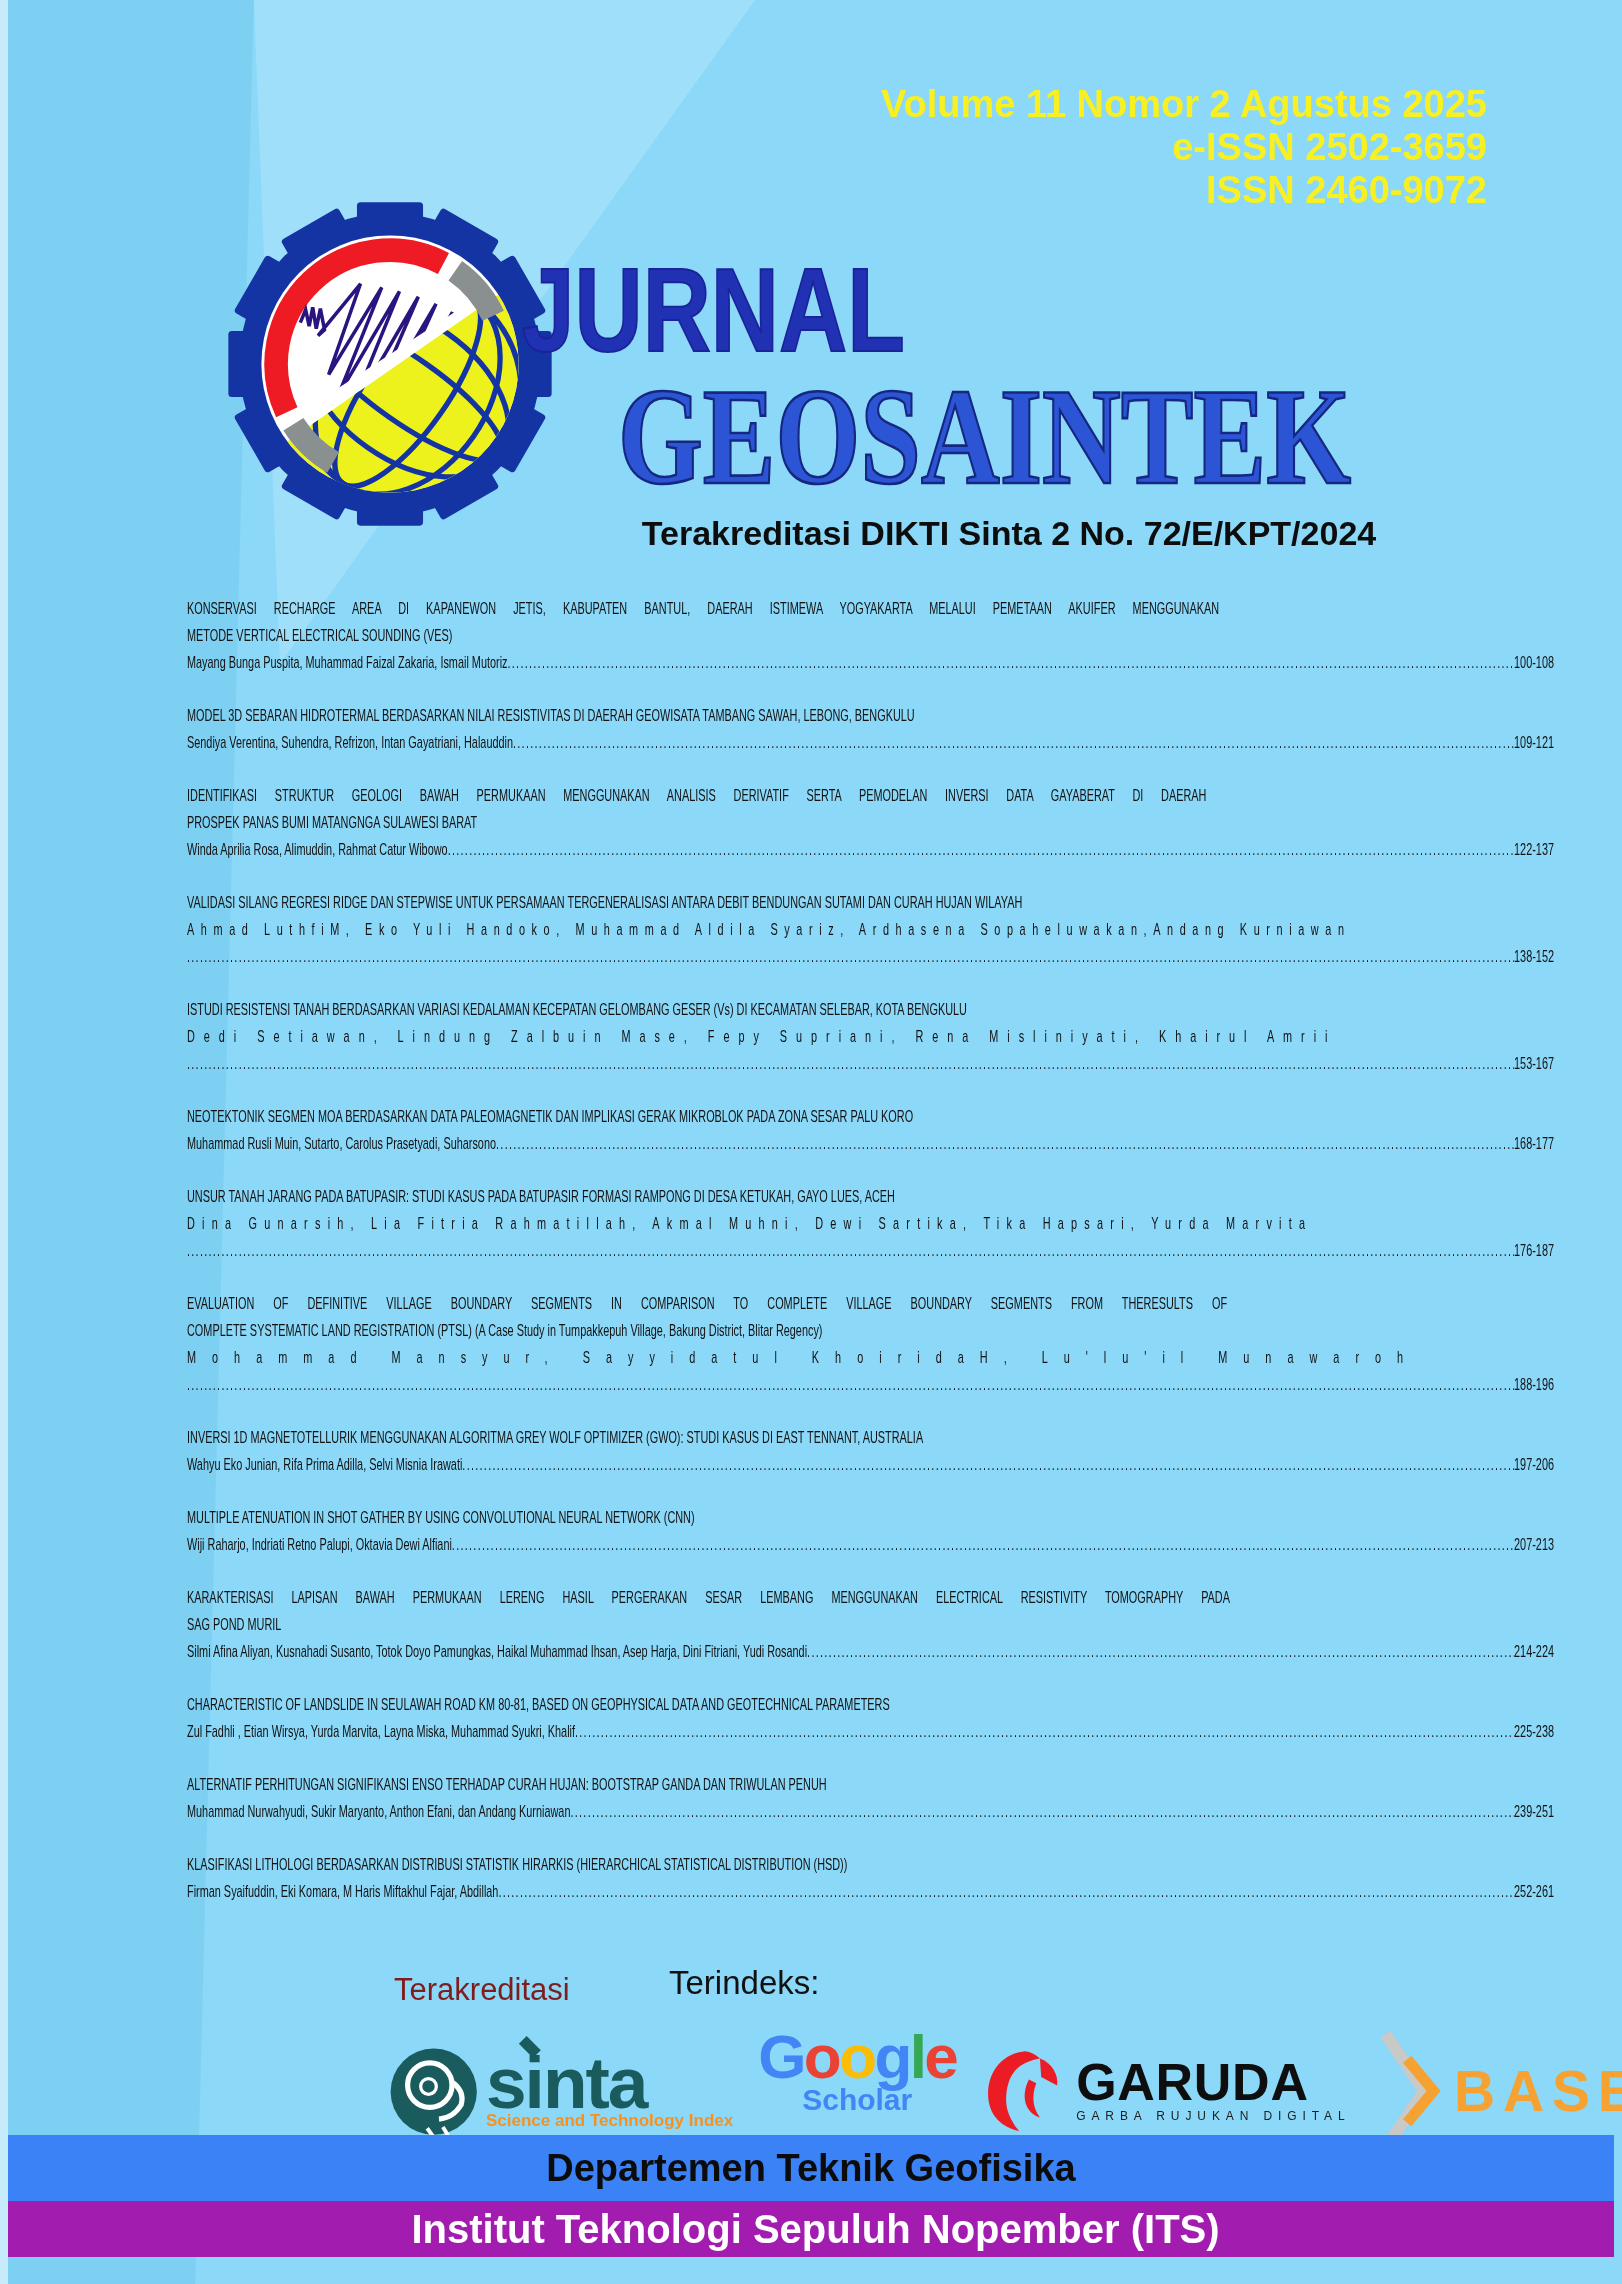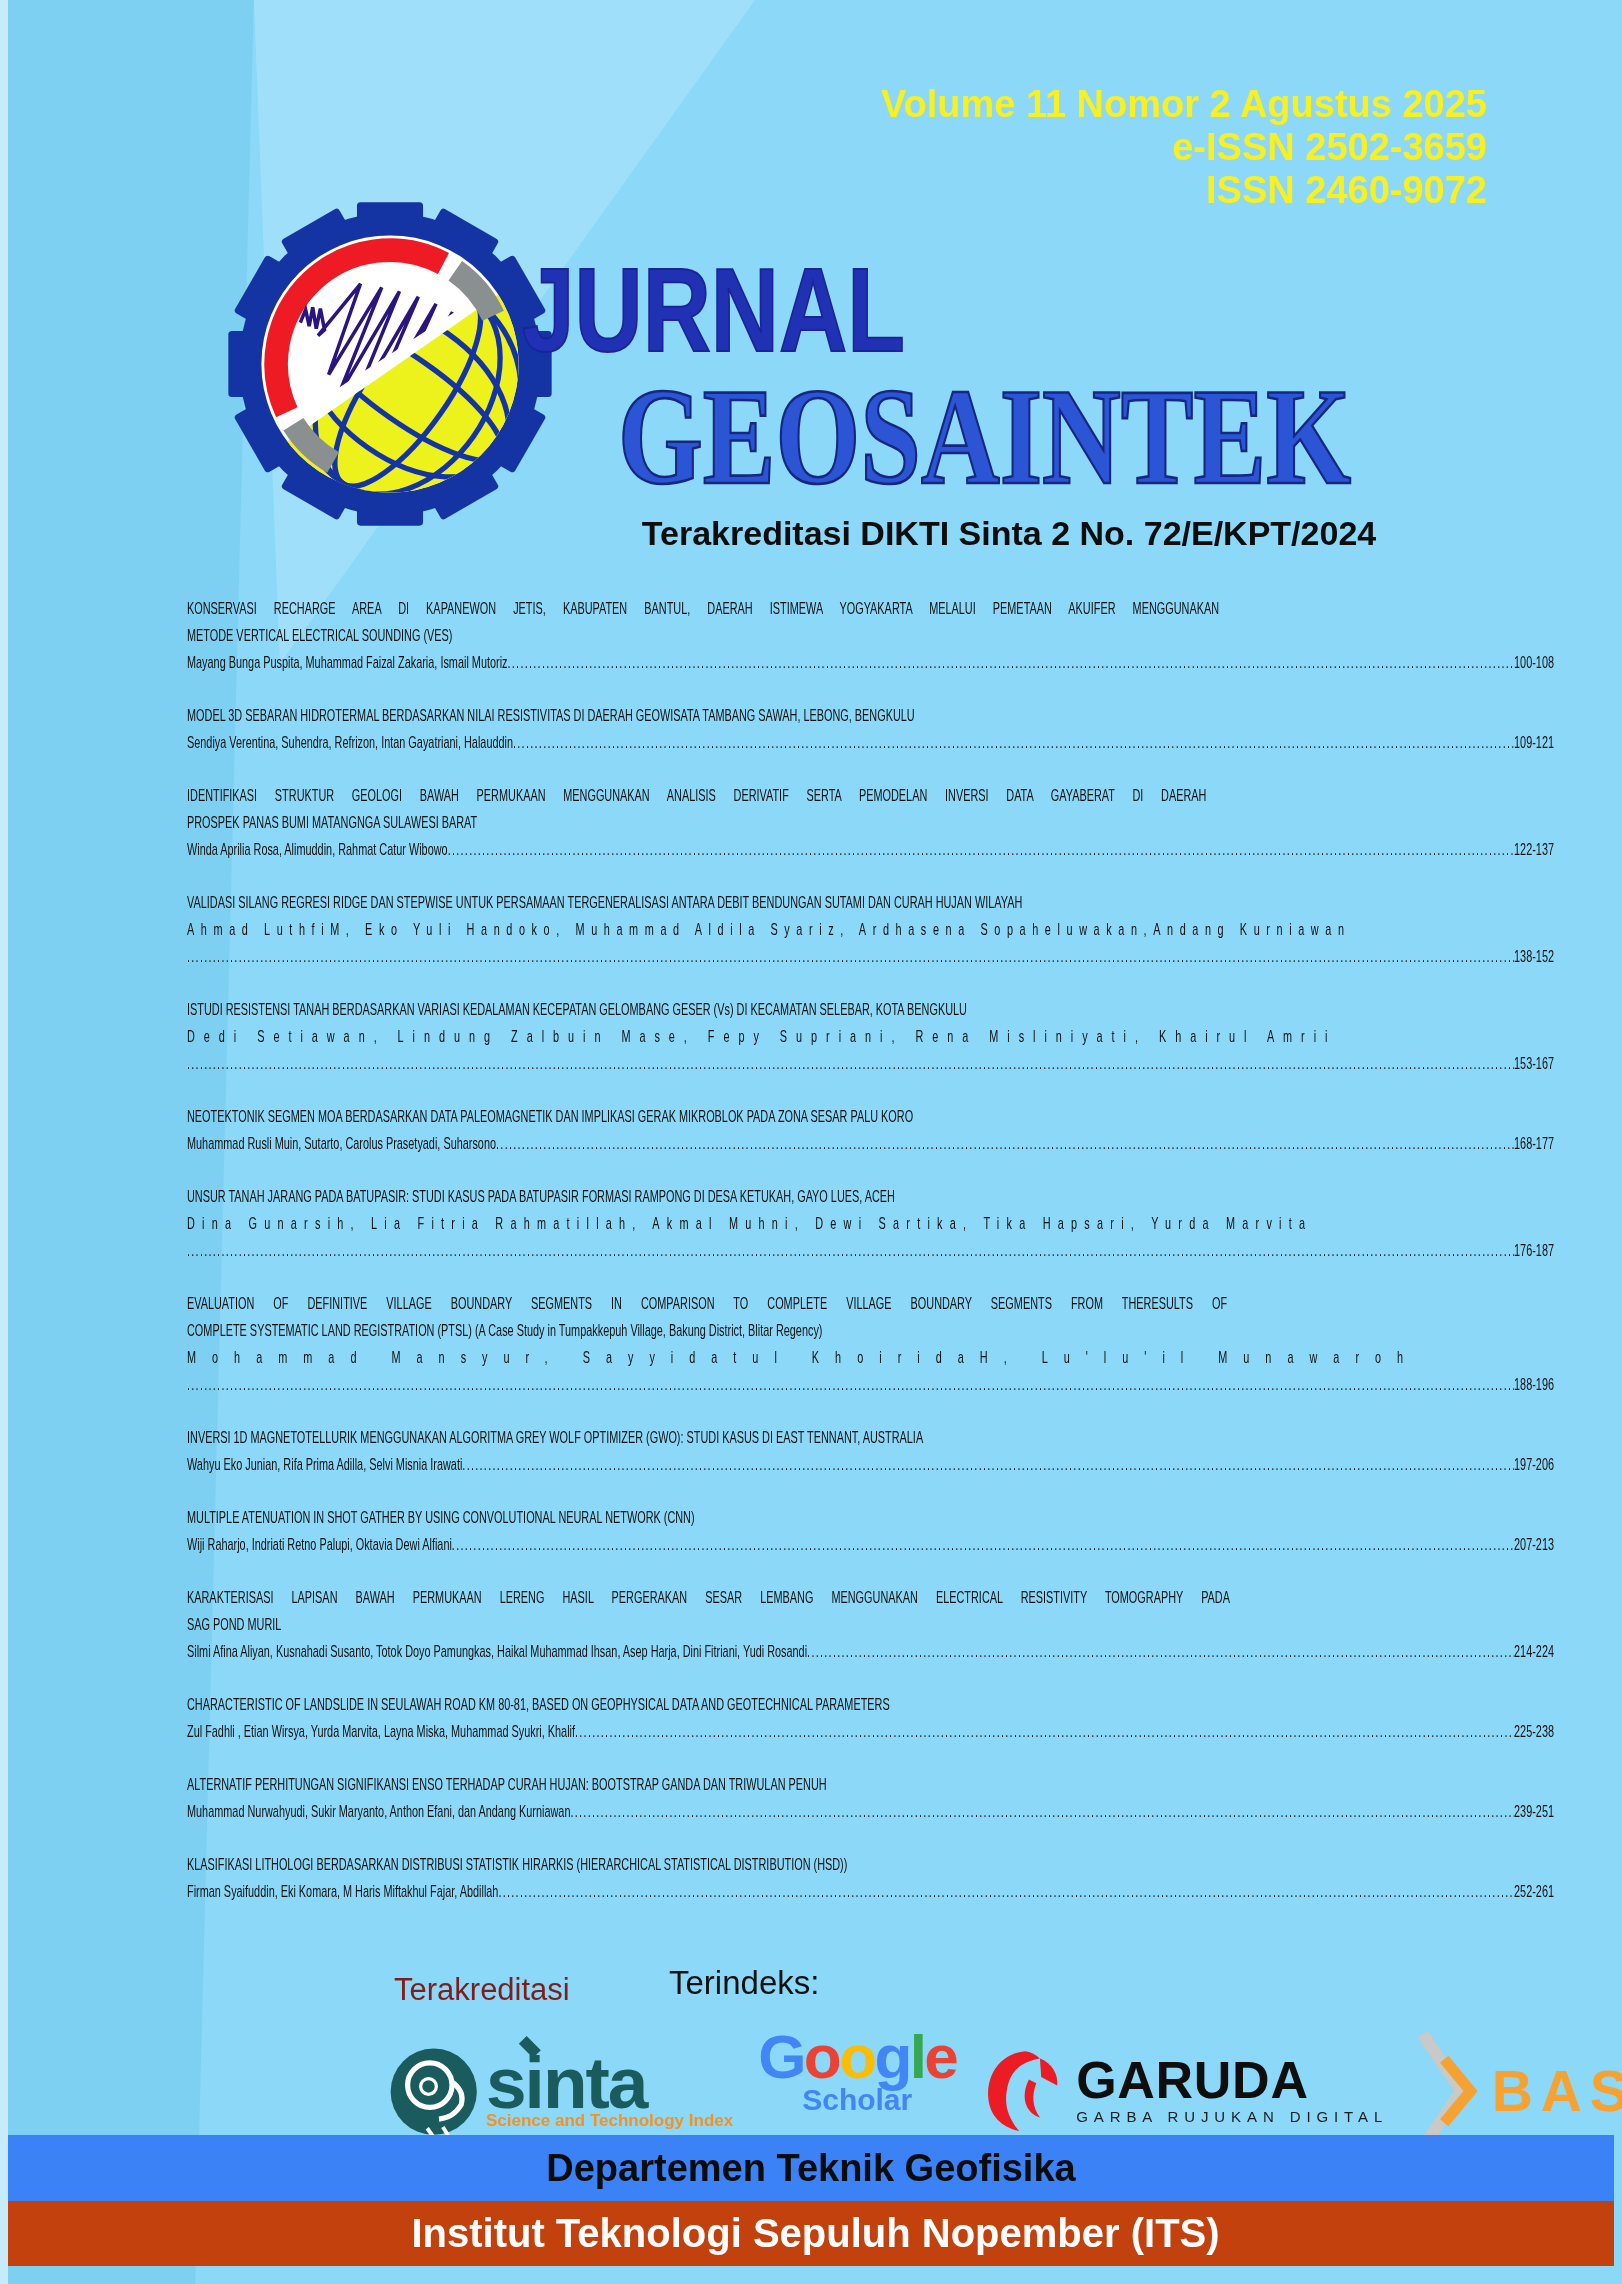--- a/index.html
+++ b/index.html
@@ -40,27 +40,27 @@
   .logos{position:absolute;left:388px;top:2010px;height:124px;display:flex;align-items:center;gap:25px;}
   .lg{display:flex;align-items:center;margin-top:37px;}
   .sinta-word{position:relative;color:#1A5B5E;font-weight:bold;font-size:73px;letter-spacing:-2px;line-height:65px;}
   .sinta-cap{position:absolute;left:34px;top:-13px;width:19.5px;height:19.5px;background:#1A5B5E;
              transform:rotate(45deg) scaleY(0.55);}
   .sinta-tag{color:#F59120;font-size:17px;font-weight:bold;margin-top:-3.9px;white-space:nowrap;}
   .google{text-align:center;}
   .gword{font-size:62px;font-weight:bold;letter-spacing:-2.6px;line-height:59px;}
   .scholar{color:#4285F4;font-size:30px;font-weight:bold;margin-top:-2.6px;}
   .garuda-word{color:#0e0e0e;font-weight:bold;font-size:52px;line-height:49px;letter-spacing:0.7px;}
-  .garuda-tag{color:#1c1c1c;font-size:15px;letter-spacing:5.9px;margin-top:2.6px;white-space:nowrap;}
+  .garuda-tag{color:#1c1c1c;font-size:12px;letter-spacing:5.9px;margin-top:2.6px;white-space:nowrap;}
   .base-word{color:#F6A233;font-weight:bold;font-size:57px;letter-spacing:7.8px;}
 
   .bar-orange{position:absolute;left:7.8px;right:7.8px;top:2135px;height:66px;background:#3b82f6;
               display:flex;align-items:center;justify-content:center;}
   .bar-orange span{color:#0c0c0c;font-weight:bold;font-size:38px;}
-  .bar-dark{position:absolute;left:7.8px;right:7.8px;top:2201px;height:65px;background:#c2410c;
+  .bar-dark{position:absolute;left:7.8px;right:7.8px;top:2201px;height:56px;background:#a21caf;
             display:flex;align-items:center;justify-content:center;padding-left:9px;}
   .bar-dark span{color:#ffffff;font-weight:bold;font-size:40px;}
 </style>
 </head>
 <body>
 
 <div id="page">
 
   <svg class="bg-svg" viewBox="0 0 2492 3509" preserveAspectRatio="none">
     <rect x="0" y="0" width="2492" height="3509" fill="#8BD8F8"></rect>

